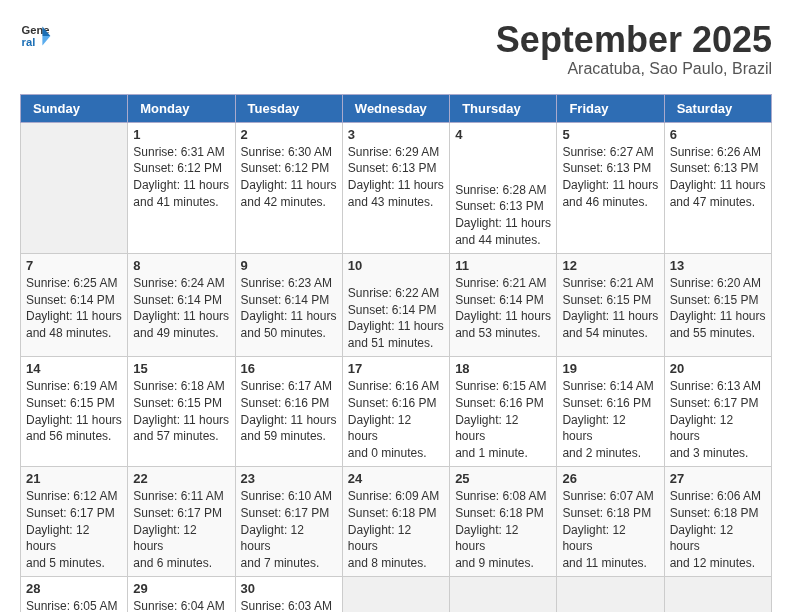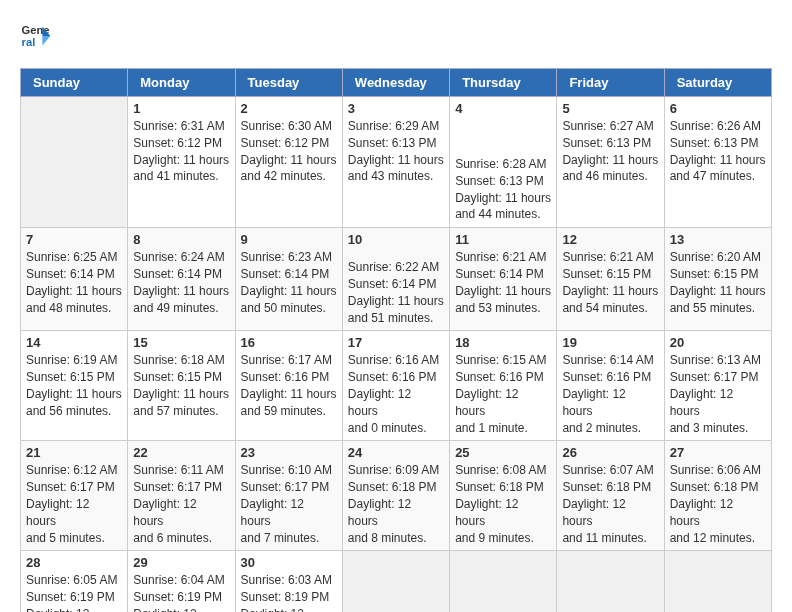--- a/index.html
+++ b/index.html
@@ -94,20 +94,24 @@
 
 <div class="header-area">
   <div class="logo">
     <svg class="logo-icon" viewBox="0 0 40 40">
       <text x="2" y="18" font-size="14" font-weight="bold" fill="#333">Gene</text>
       <text x="2" y="33" font-size="14" font-weight="bold" fill="#1a6eb5">ral</text>
       <polygon points="28,8 38,20 28,20" fill="#1a6eb5"></polygon>
       <polygon points="28,20 38,20 28,32" fill="#5aacee"></polygon>
     </svg>
   </div>
+  <div class="title-area">
+    <div class="month-title">September 2025</div>
+    <div class="subtitle">Aracatuba, Sao Paulo, Brazil</div>
+  </div>
 </div>
 
 <table>
   <thead>
     <tr id="weekday-header">
     <th>Sunday</th>
         <th>Monday</th>
         <th>Tuesday</th>
         <th>Wednesday</th>
         <th>Thursday</th>

